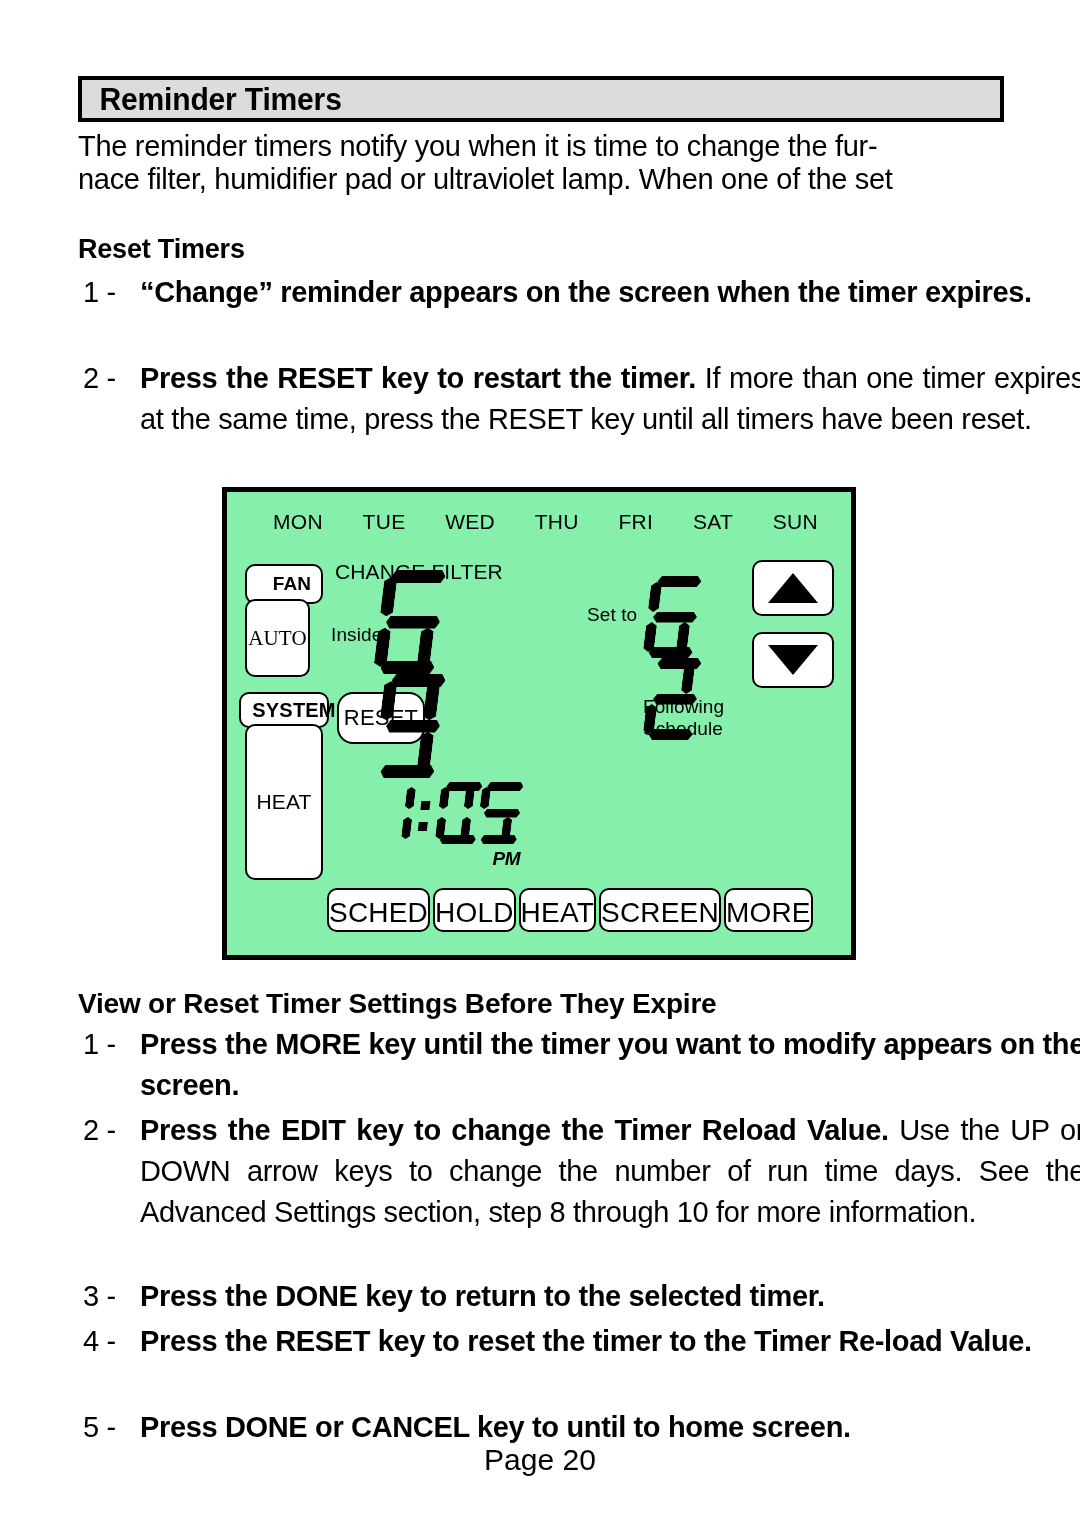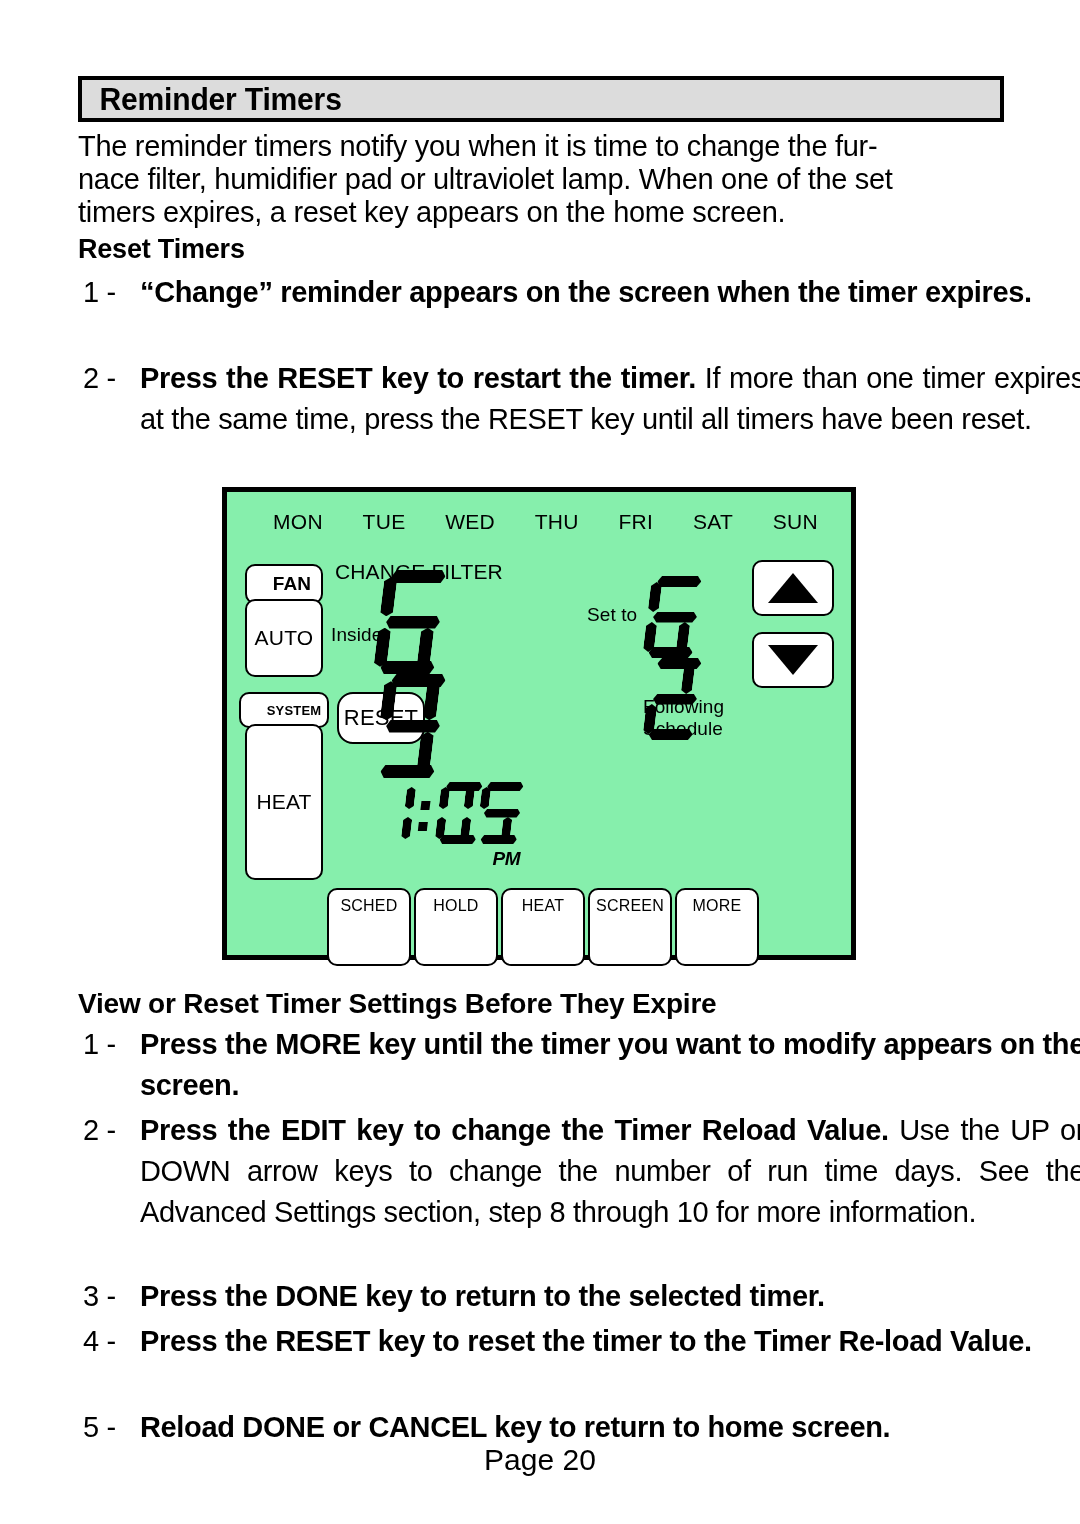--- a/index.html
+++ b/index.html
@@ -135,22 +135,22 @@
     display: flex;
     align-items: center;
     justify-content: center;
     font-size: 21px;
     letter-spacing: 0.2px;
   }
   .key.small-label { font-size: 19px; font-weight: bold; }
 
   
   #key-fan    { left: 18px;  top: 72px;  width: 78px; height: 40px; padding-left: 16px; }
-  #key-auto   { left: 18px;  top: 107px; width: 78px; height: 78px; align-items: center; }
-  #key-system { left: 12px;  top: 200px; width: 90px; height: 36px; font-size: 13px; font-weight: bold; padding-left: 20px; }
+  #key-auto   { left: 18px;  top: 107px; width: 65px; height: 78px; align-items: center; font-family: Liberation Serif, serif; }
+  #key-system { left: 12px;  top: 200px; width: 90px; height: 36px; font-size: 20px; font-weight: bold; padding-left: 20px; }
   #key-heat   { left: 18px;  top: 232px; width: 78px; height: 156px; }
   #key-reset  { left: 110px; top: 200px; width: 88px; height: 52px; font-size: 22px; border-radius: 16px; }
 
   
   #key-up   { left: 525px; top: 68px;  width: 82px; height: 56px; }
   #key-down { left: 525px; top: 140px; width: 82px; height: 56px; }
   .tri-up {
     width: 0; height: 0;
     border-left: 25px solid transparent;
     border-right: 25px solid transparent;
@@ -170,24 +170,24 @@
     top: 396px;
     width: 432px;
     height: 62px;
     display: flex;
     gap: 3px;
   }
   .bottom-keys .key {
     position: relative;
     left: auto; top: auto;
     flex: 1;
-    height: 78px;
+    height: 44px;
     align-items: flex-start;
     padding-top: 7px;
-    font-size: 16px;
+    font-size: 28px;
   }
 
   
   .t-label {
     position: absolute;
     font-size: 21px;
     letter-spacing: 0.1px;
   }
   #lbl-change-filter { left: 108px; top: 68px; font-size: 21px; }
   #lbl-inside        { left: 104px; top: 132px; font-size: 19px; }
@@ -258,21 +258,20 @@
 
 <div class="page">
 
   <div class="section-header">
     <span class="title">Reminder Timers</span>
   </div>
 
   <div class="intro">
     <div>The reminder timers notify you when it is time to change the fur-</div>
     <div>nace filter, humidifier pad or ultraviolet lamp.  When one of the set</div>
-    <div>timers expires, a reset key appears on the home screen.</div>
   </div>
 
   <div class="subhead" id="subhead-reset">Reset Timers</div>
 
   <div class="step" style="top:272px;">
     <span class="num">1 -</span>
     <span class="body just" style="width:945px;">
       <span class="b">“Change” reminder appears on the screen when the timer expires.</span>
     </span>
   </div>
@@ -399,19 +398,19 @@
   <div class="step" style="top:1321px;">
     <span class="num">4 -</span>
     <span class="body just" style="width:945px;">
       <span class="b">Press the RESET key to reset the timer to the Timer Re-load Value.</span>
     </span>
   </div>
 
   <div class="step" style="top:1407px;">
     <span class="num">5 -</span>
     <span class="body" style="width:945px;">
-      <span class="b">Reload DONE or CANCEL key to return to home screen.</span>
+      <span class="b">Press DONE or CANCEL key to until to home screen.</span>
     </span>
   </div>
 
   <div class="page-num">Page 20</div>
 
 </div>
 
 </body></html>

